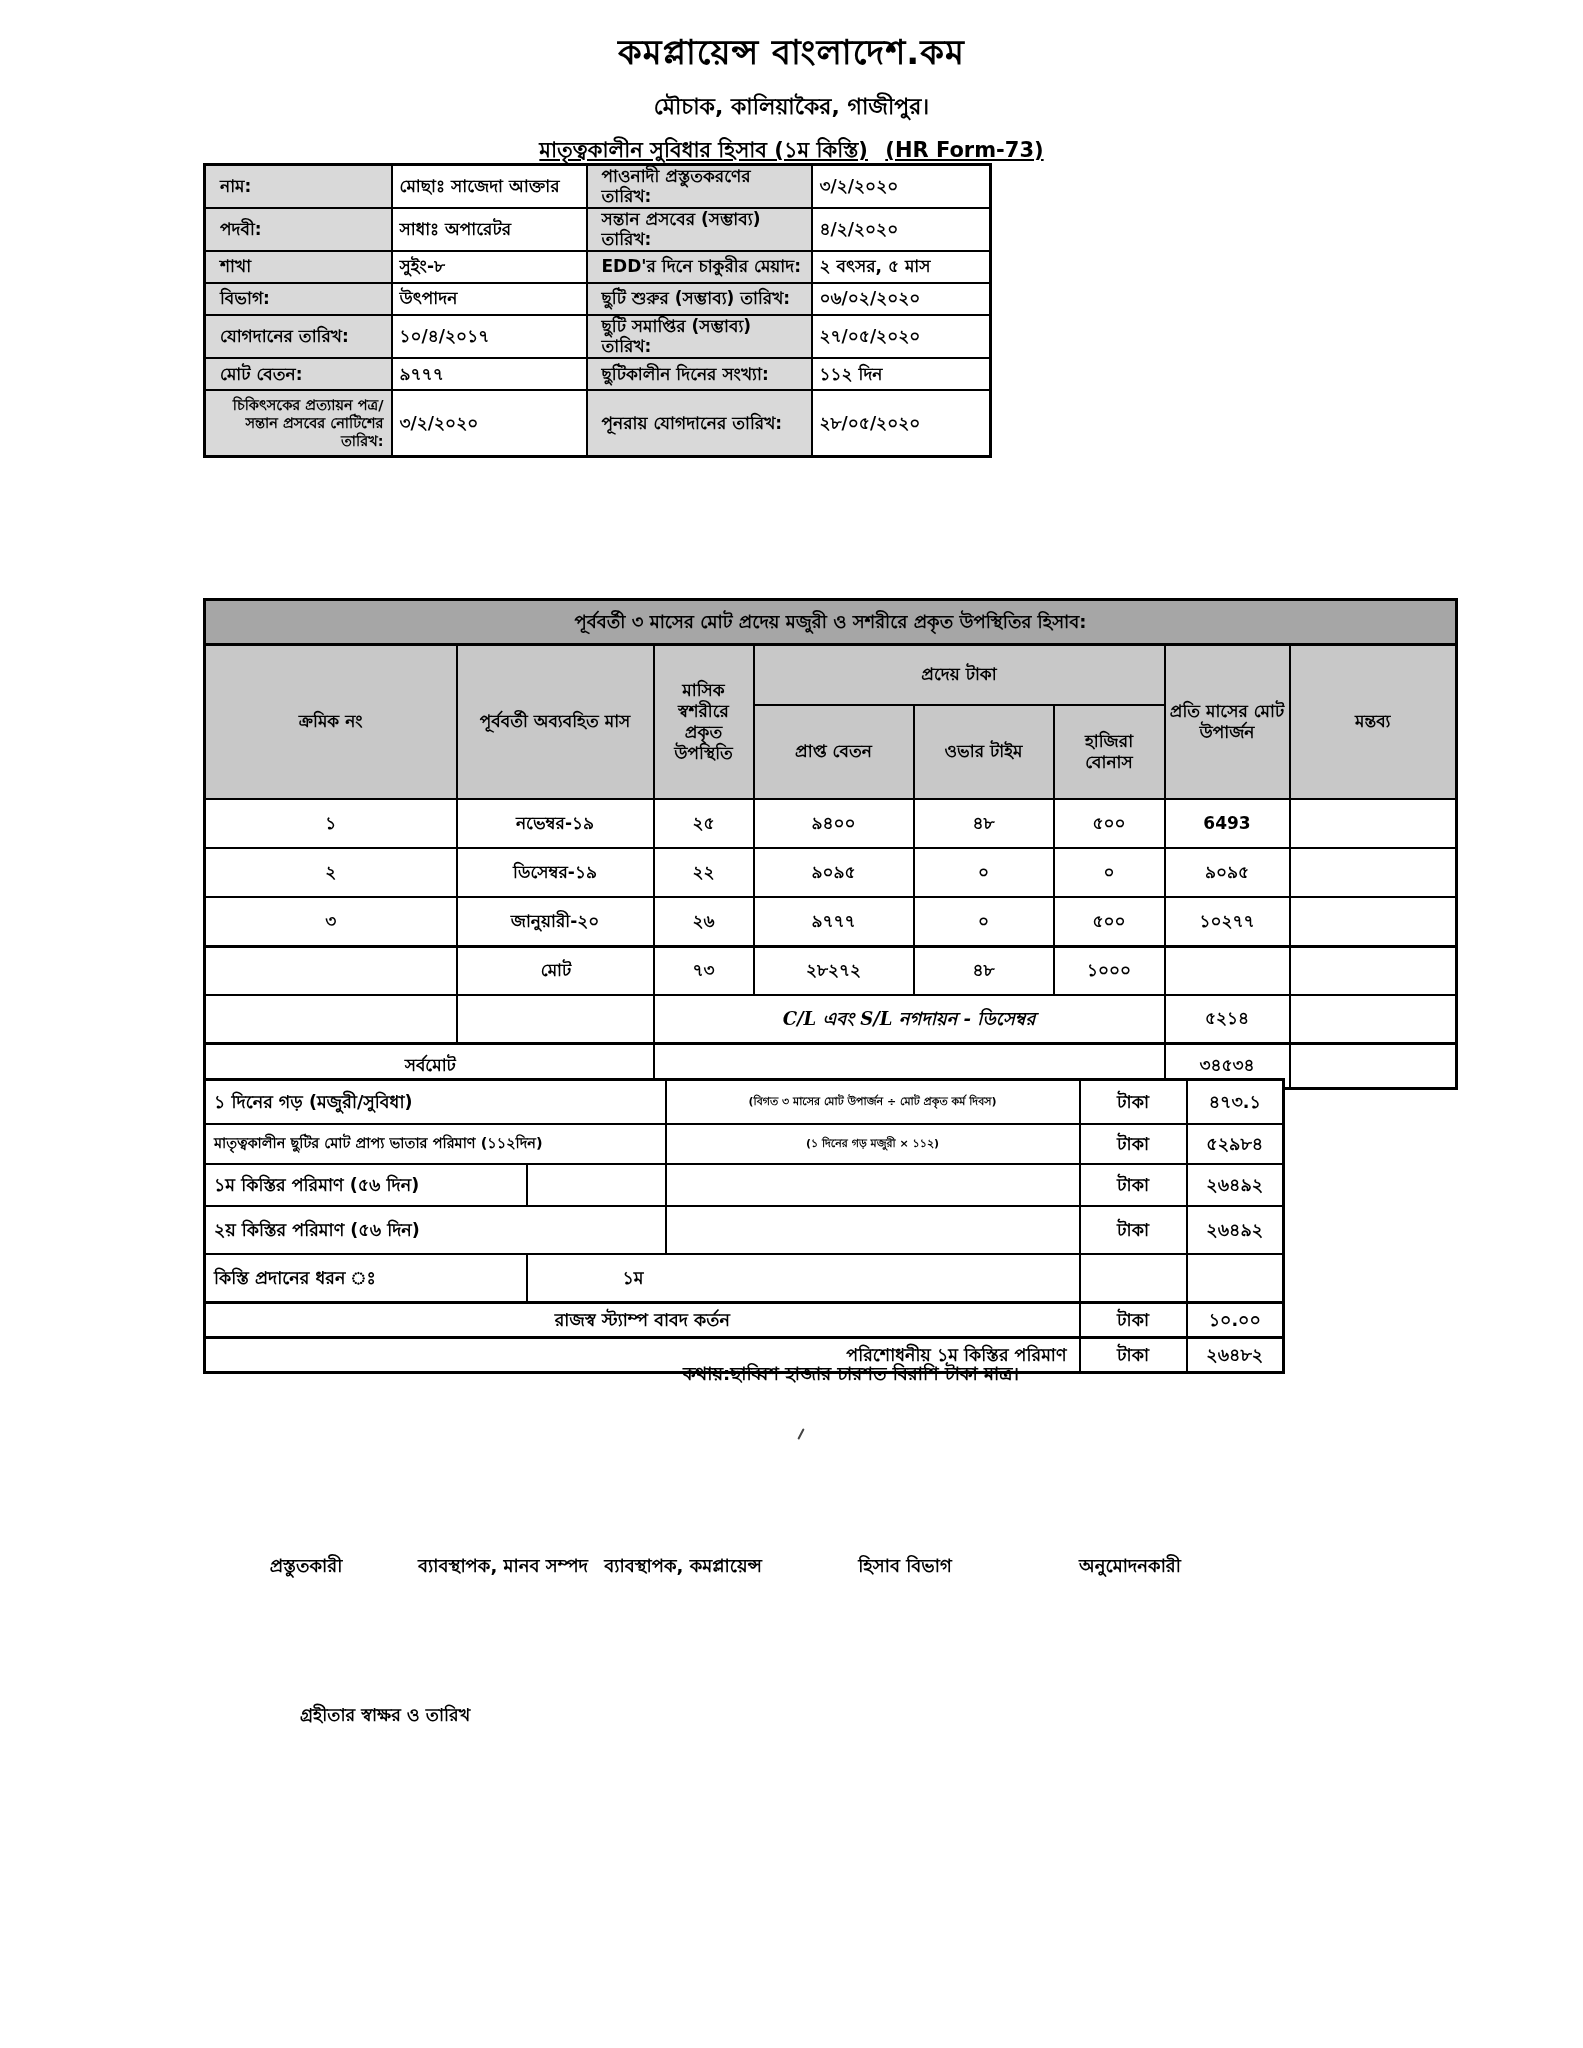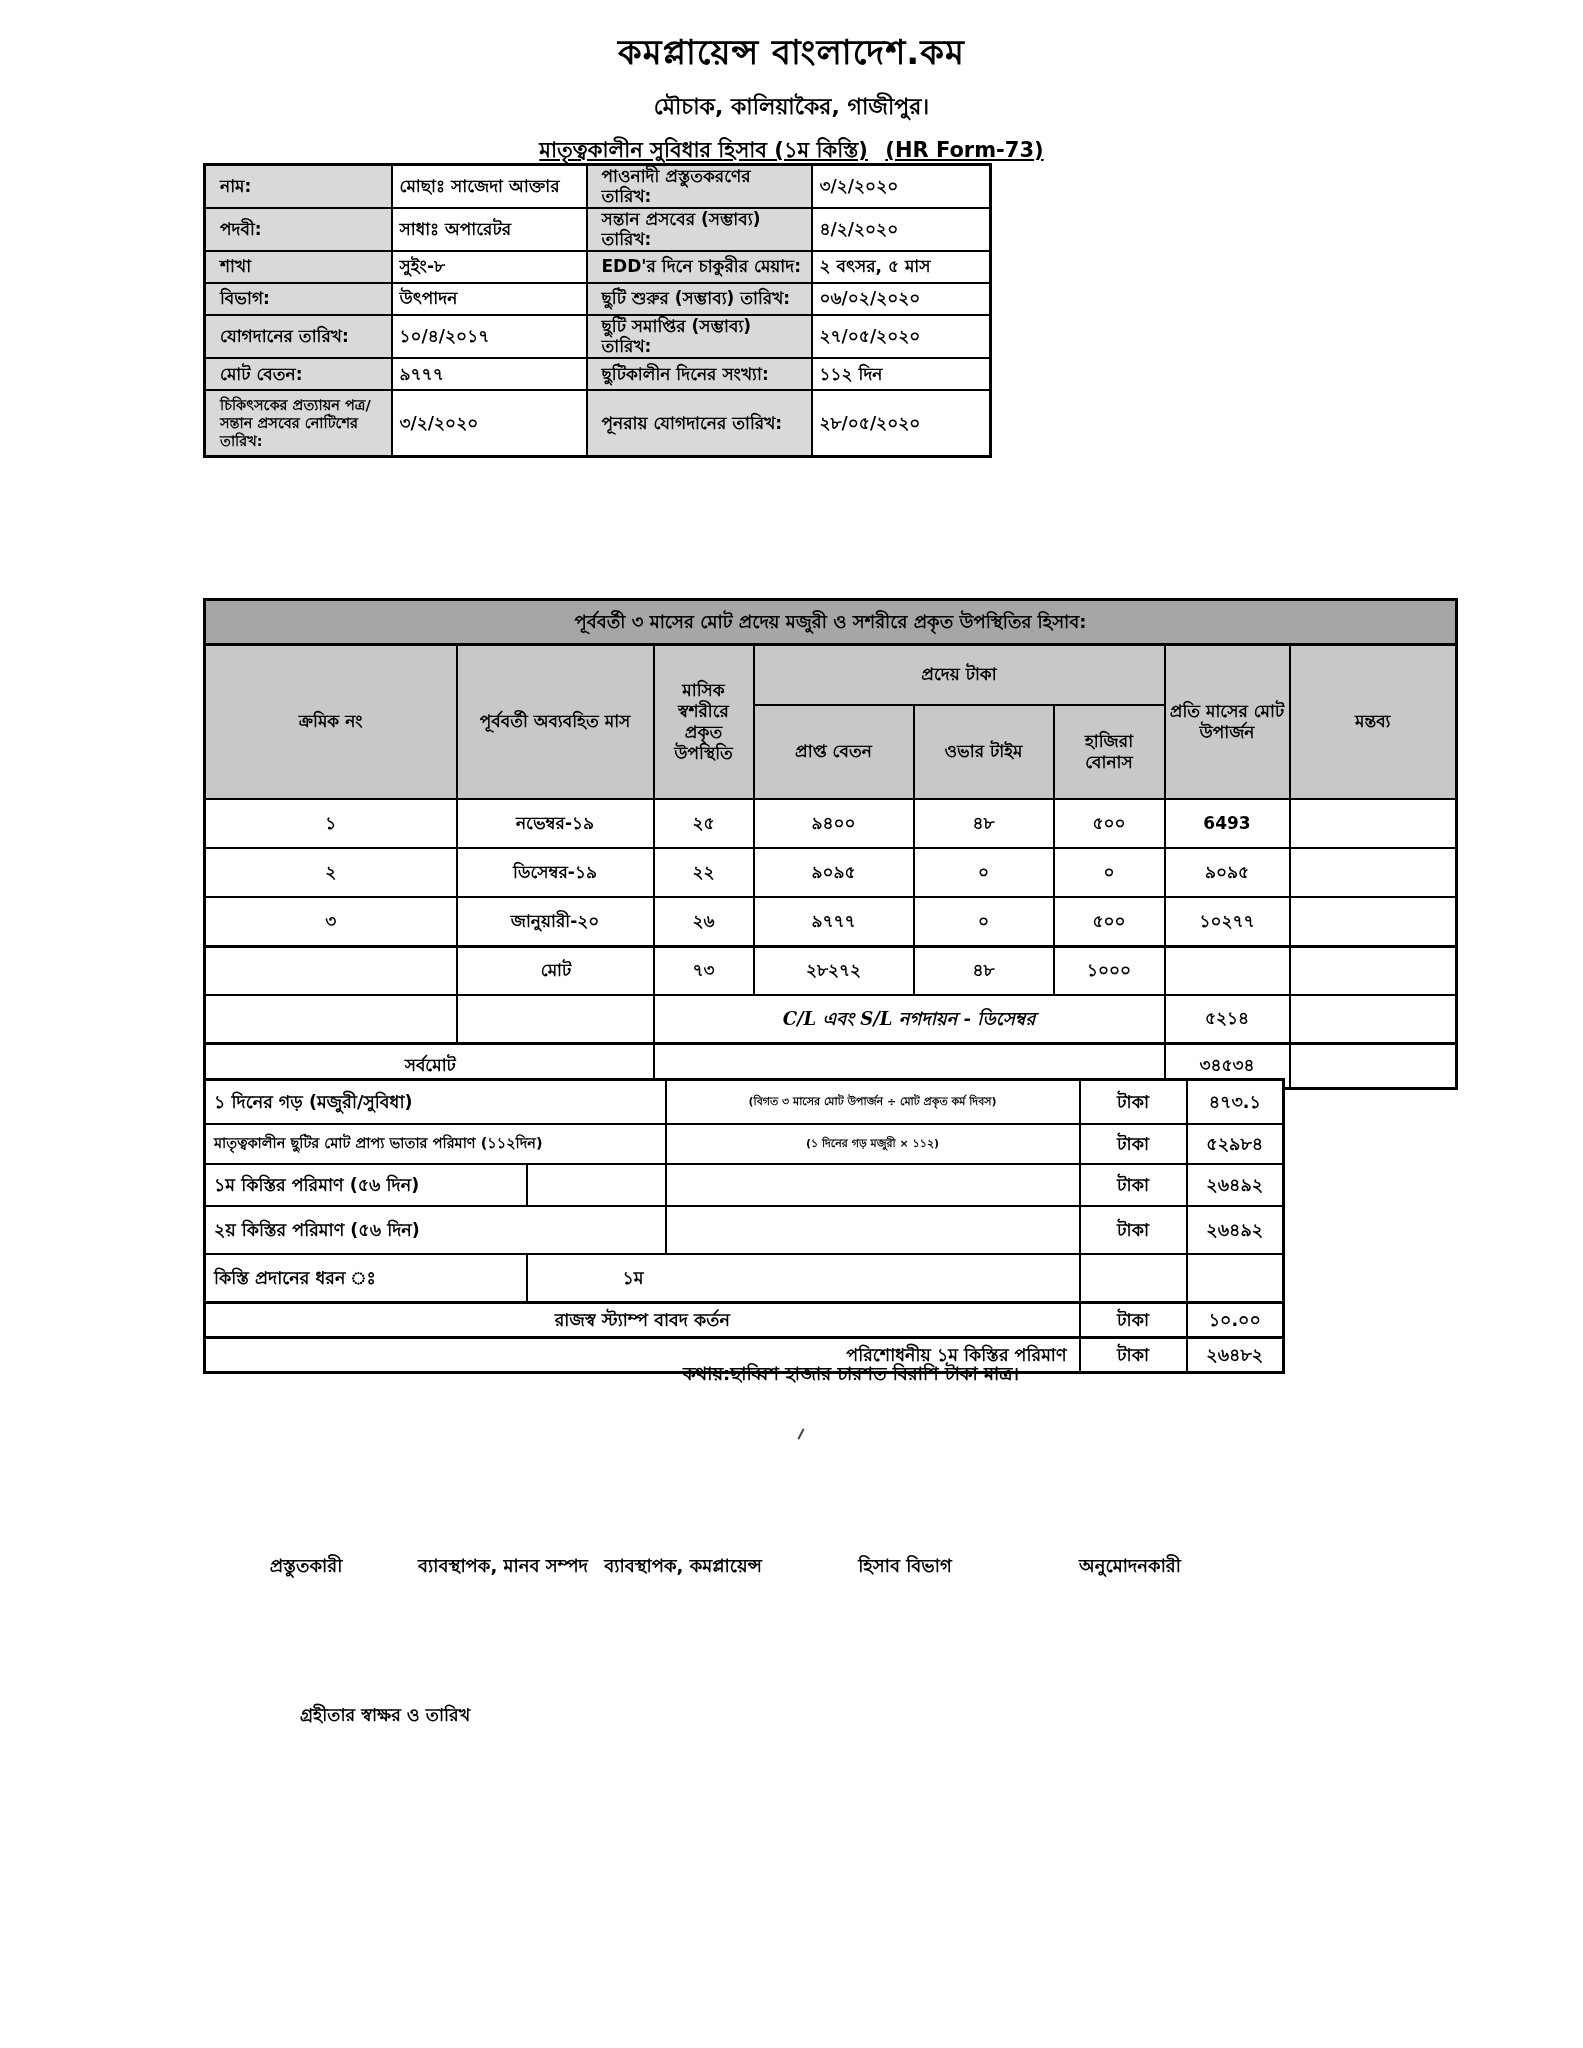--- a/index.html
+++ b/index.html
@@ -17,21 +17,21 @@
   .ftitle .code{margin-left:10px;}
   .note{font-size:13.5px;font-weight:bold;margin-top:5px;}
   
   table{border-collapse:collapse;table-layout:fixed;}
   td{border:2px solid #000;overflow:hidden;}
   
   .t1{left:203px;top:163px;width:786px;border:3px solid #000;}
   .t1 td{font-size:17px;font-weight:bold;padding:1px 7px;vertical-align:middle;height:28px;line-height:1.15;}
   .t1 .lab{background:#d9d9d9;padding-left:14px;}
   .t1 .val{background:#fff;}
-  .t1 .lab-sm{font-size:14.5px;line-height:1.25;}
+  .t1 .lab-sm{font-size:14.5px;line-height:1.25;text-align:right;}
   .t1 .tall{height:62px;}
   
   .t2{left:203px;top:598px;width:1252px;border:3px solid #000;}
   .t2 td{font-size:17px;font-weight:bold;text-align:center;vertical-align:middle;padding:1px 4px;line-height:1.25;}
   .t2 .title{background:#a6a6a6;height:40px;font-size:18px;border-bottom:3px solid #000;}
   .t2 .h{background:#c8c8c8;}
   .t2 .hspan{height:56px;}
   .t2 .hsub{height:90px;}
   .t2 .drow td{height:45px;background:#fff;}
   .t2 .trow td{height:44px;border-top:3px solid #000;}

